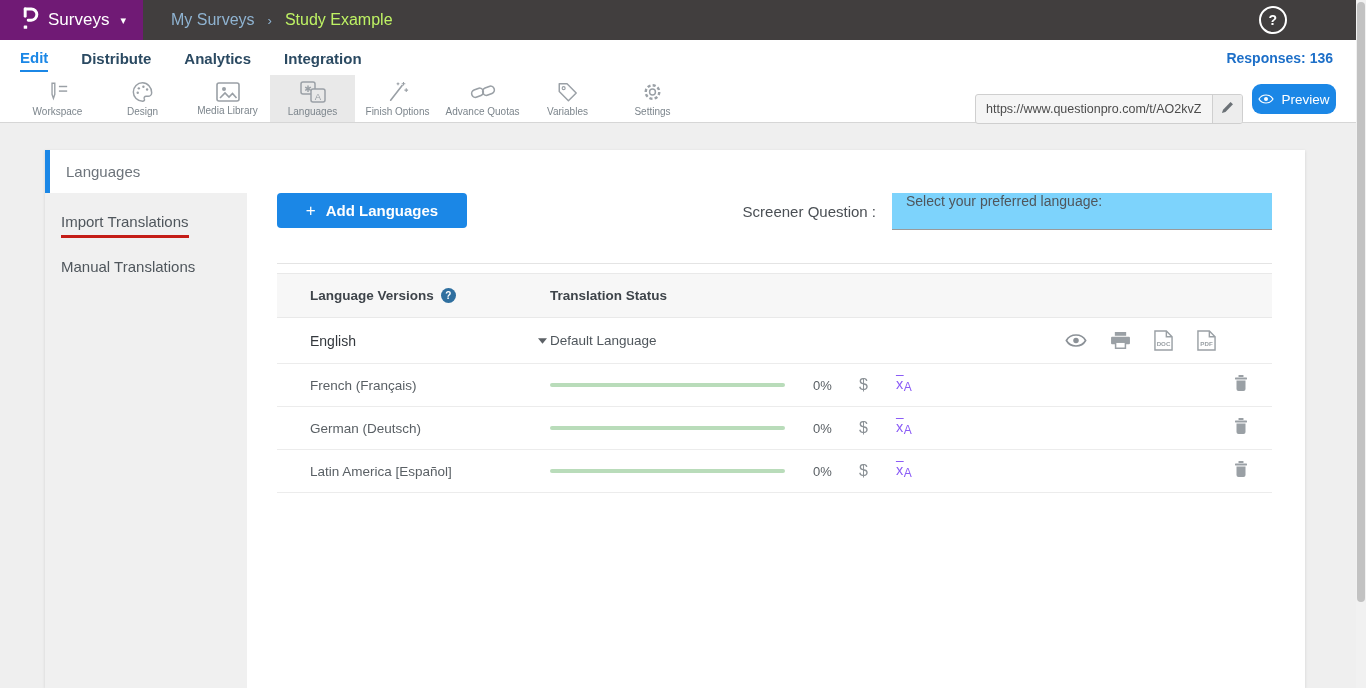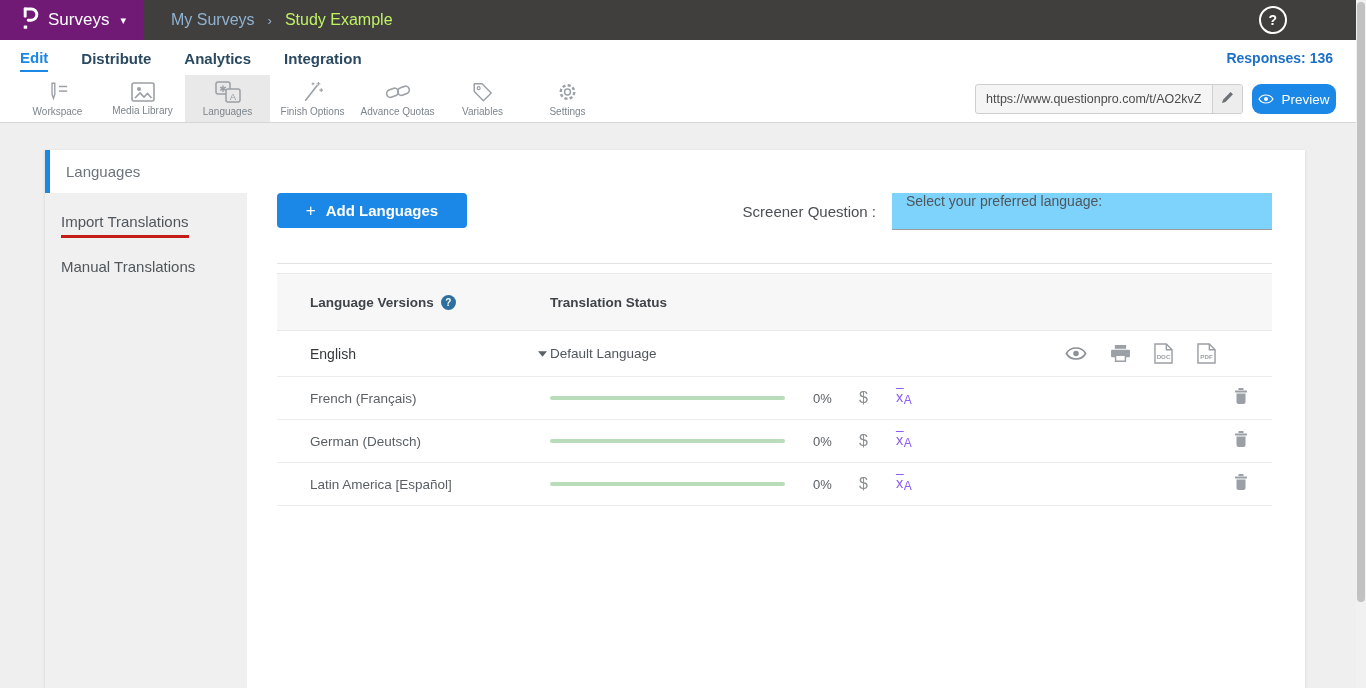--- a/index.html
+++ b/index.html
@@ -24,21 +24,21 @@
   .nav-tab { font-size:15px; font-weight:bold; color:#2b4a62; margin-right:33px; cursor:pointer; padding:6px 0 4px; }
   .nav-tab.active { color:#1b87e6; border-bottom:2px solid #1b87e6; }
   .responses { margin-left:auto; font-size:14px; font-weight:bold; color:#1d6fc8; }
 
   
   .toolbar { position:absolute; left:0; top:75px; width:1366px; height:48px; background:#fff; border-bottom:1px solid #d6d6d6; display:flex; align-items:stretch; padding-left:15px; }
   .tool-item { width:85px; display:flex; flex-direction:column; align-items:center; justify-content:center; gap:3px; cursor:pointer; }
   .tool-item.active { background:#e9e9e9; }
   .tool-item .tool-label { font-size:10px; color:#7c858c; white-space:nowrap; }
   .tool-item svg { display:block; }
-  .url-wrap { position:absolute; right:123px; top:9px; width:268px; height:30px; border:1px solid #cfcfcf; border-radius:3px; background:#f5f5f5; display:flex; overflow:hidden;justify-content:space-between; }
+  .url-wrap { position:absolute; right:123px; top:19px; width:268px; height:30px; border:1px solid #cfcfcf; border-radius:3px; background:#f5f5f5; display:flex; overflow:hidden;justify-content:space-between; }
   .url-input { flex:1; border:none; background:transparent; padding:0 6px 0 10px; font-size:12.5px; color:#4c4c4c; outline:none; font-family:"Liberation Sans",sans-serif; }
   .url-edit { width:30px; border-left:1px solid #cfcfcf; background:#ededed; display:flex; align-items:center; justify-content:center; cursor:pointer; }
   .preview-btn { position:absolute; right:30px; top:9px; width:84px; height:30px; background:#1b87e6; border:none; border-radius:9px; color:#fff; font-size:13.5px; display:flex; align-items:center; justify-content:center; gap:7px; cursor:pointer; font-family:"Liberation Sans",sans-serif; }
 
   
   .content { position:absolute; left:0; top:124px; right:0; bottom:0; background:#efefef; }
   .card { position:absolute; left:45px; top:26px; width:1260px; bottom:0; background:#fff; box-shadow:0 1px 3px rgba(0,0,0,.12); }
   .side { position:absolute; left:0; top:0; width:202px; bottom:0; }
   .side-title { height:43px; background:#fff; border-left:5px solid #1b87e6; display:flex; align-items:center; padding-left:16px; font-size:15px; color:#6d747b; }
   .side-rest { position:absolute; left:0; top:43px; right:0; bottom:0; background:#f0f0f0; }
@@ -47,21 +47,21 @@
 
   .main { position:absolute; left:202px; right:0; top:0; bottom:0; background:#fff; padding:0 33px 0 30px; }
   .controls-row { margin-top:43px; display:flex; align-items:flex-start; }
   .add-btn { width:190px; height:35px; background:#1b87e6; border:none; border-radius:4px; color:#fff; font-size:15px; font-weight:bold; display:flex; align-items:center; justify-content:center; gap:10px; cursor:pointer; font-family:"Liberation Sans",sans-serif; }
   .add-plus { font-size:17px; font-weight:normal; }
   .screener { margin-left:auto; display:flex; align-items:center; }
   .screener-label { font-size:15px; color:#4a4f54; margin-right:16px; }
   .screener-select { width:380px; height:37px; background:#7dd3fc; border-bottom:1px solid #9a9a9a; display:flex; align-items:flex-start; padding-left:14px; font-size:14px; color:#4f565c; cursor:pointer; }
 
   .table-wrap { margin-top:33px; border-top:1px solid #e4e4e4; }
-  .thead { margin-top:9px; height:58px; background:#f7f7f7; border-top:1px solid #e9e9e9; border-bottom:1px solid #e9e9e9; display:flex; align-items:center; }
+  .thead { margin-top:9px; height:45px; background:#f7f7f7; border-top:1px solid #e9e9e9; border-bottom:1px solid #e9e9e9; display:flex; align-items:center; }
   .th-name { width:273px; padding-left:33px; font-size:13.5px; font-weight:bold; color:#3e444a; display:flex; align-items:center; gap:7px; }
   .th-status { font-size:13.5px; font-weight:bold; color:#3e444a; }
   .help-dot { width:15px; height:15px; border-radius:50%; background:#2f6f9f; color:#fff; font-size:10px; font-weight:bold; display:flex; align-items:center; justify-content:center; cursor:pointer; }
 
   .row { display:flex; align-items:center; border-bottom:1px solid #ececec; }
   .row.default { height:46px; }
   .row.lang { height:43px; }
   .cell-name { width:273px; padding-left:33px; display:flex; align-items:center; justify-content:space-between; }
   .def-name { font-size:14px; color:#33383d; }
   .dd-caret { color:#555; font-size:10px; padding-right:3px; cursor:pointer; }
@@ -145,20 +145,32 @@
         <svg width="24" height="22" viewBox="0 0 24 24">
           <path d="M5.5 2.5h3v12l-1.5 4.5-1.5-4.5z" fill="none" stroke="#9aa0a6" stroke-width="1.5"></path>
           <line x1="13" y1="6" x2="22" y2="6" stroke="#9aa0a6" stroke-width="1.6"></line>
           <line x1="13" y1="11" x2="22" y2="11" stroke="#9aa0a6" stroke-width="1.6"></line>
         </svg>
       </span>
       <span class="tool-label">Workspace</span>
     </div>
     <div class="tool-item">
       <span>
+        <svg width="23" height="22" viewBox="0 0 24 24">
+          <path d="M12 2a10 10 0 1 0 0 20c1.9 0 2.6-1.1 2-2.3-.7-1.5.2-3 1.9-3H18a4 4 0 0 0 4-4C22 7 17.5 2 12 2z" fill="none" stroke="#9aa0a6" stroke-width="1.6"></path>
+          <circle cx="8" cy="8" r="1.3" fill="#9aa0a6"></circle>
+          <circle cx="13" cy="6.3" r="1.3" fill="#9aa0a6"></circle>
+          <circle cx="17" cy="9.2" r="1.3" fill="#9aa0a6"></circle>
+          <circle cx="6.8" cy="12.8" r="1.3" fill="#9aa0a6"></circle>
+        </svg>
+      </span>
+      <span class="tool-label">Design</span>
+    </div>
+    <div class="tool-item">
+      <span>
         <svg width="24" height="20" viewBox="0 0 24 20">
           <rect x="1" y="1" width="22" height="18" rx="2" fill="none" stroke="#9aa0a6" stroke-width="1.6"></rect>
           <circle cx="8" cy="7" r="2" fill="#9aa0a6"></circle>
           <path d="M4 16l5-5 4 4 3.5-3.5L20.5 16" fill="none" stroke="#9aa0a6" stroke-width="1.6"></path>
         </svg>
       </span>
       <span class="tool-label">Media Library</span>
     </div>
     <div class="tool-item active">
       <span>

